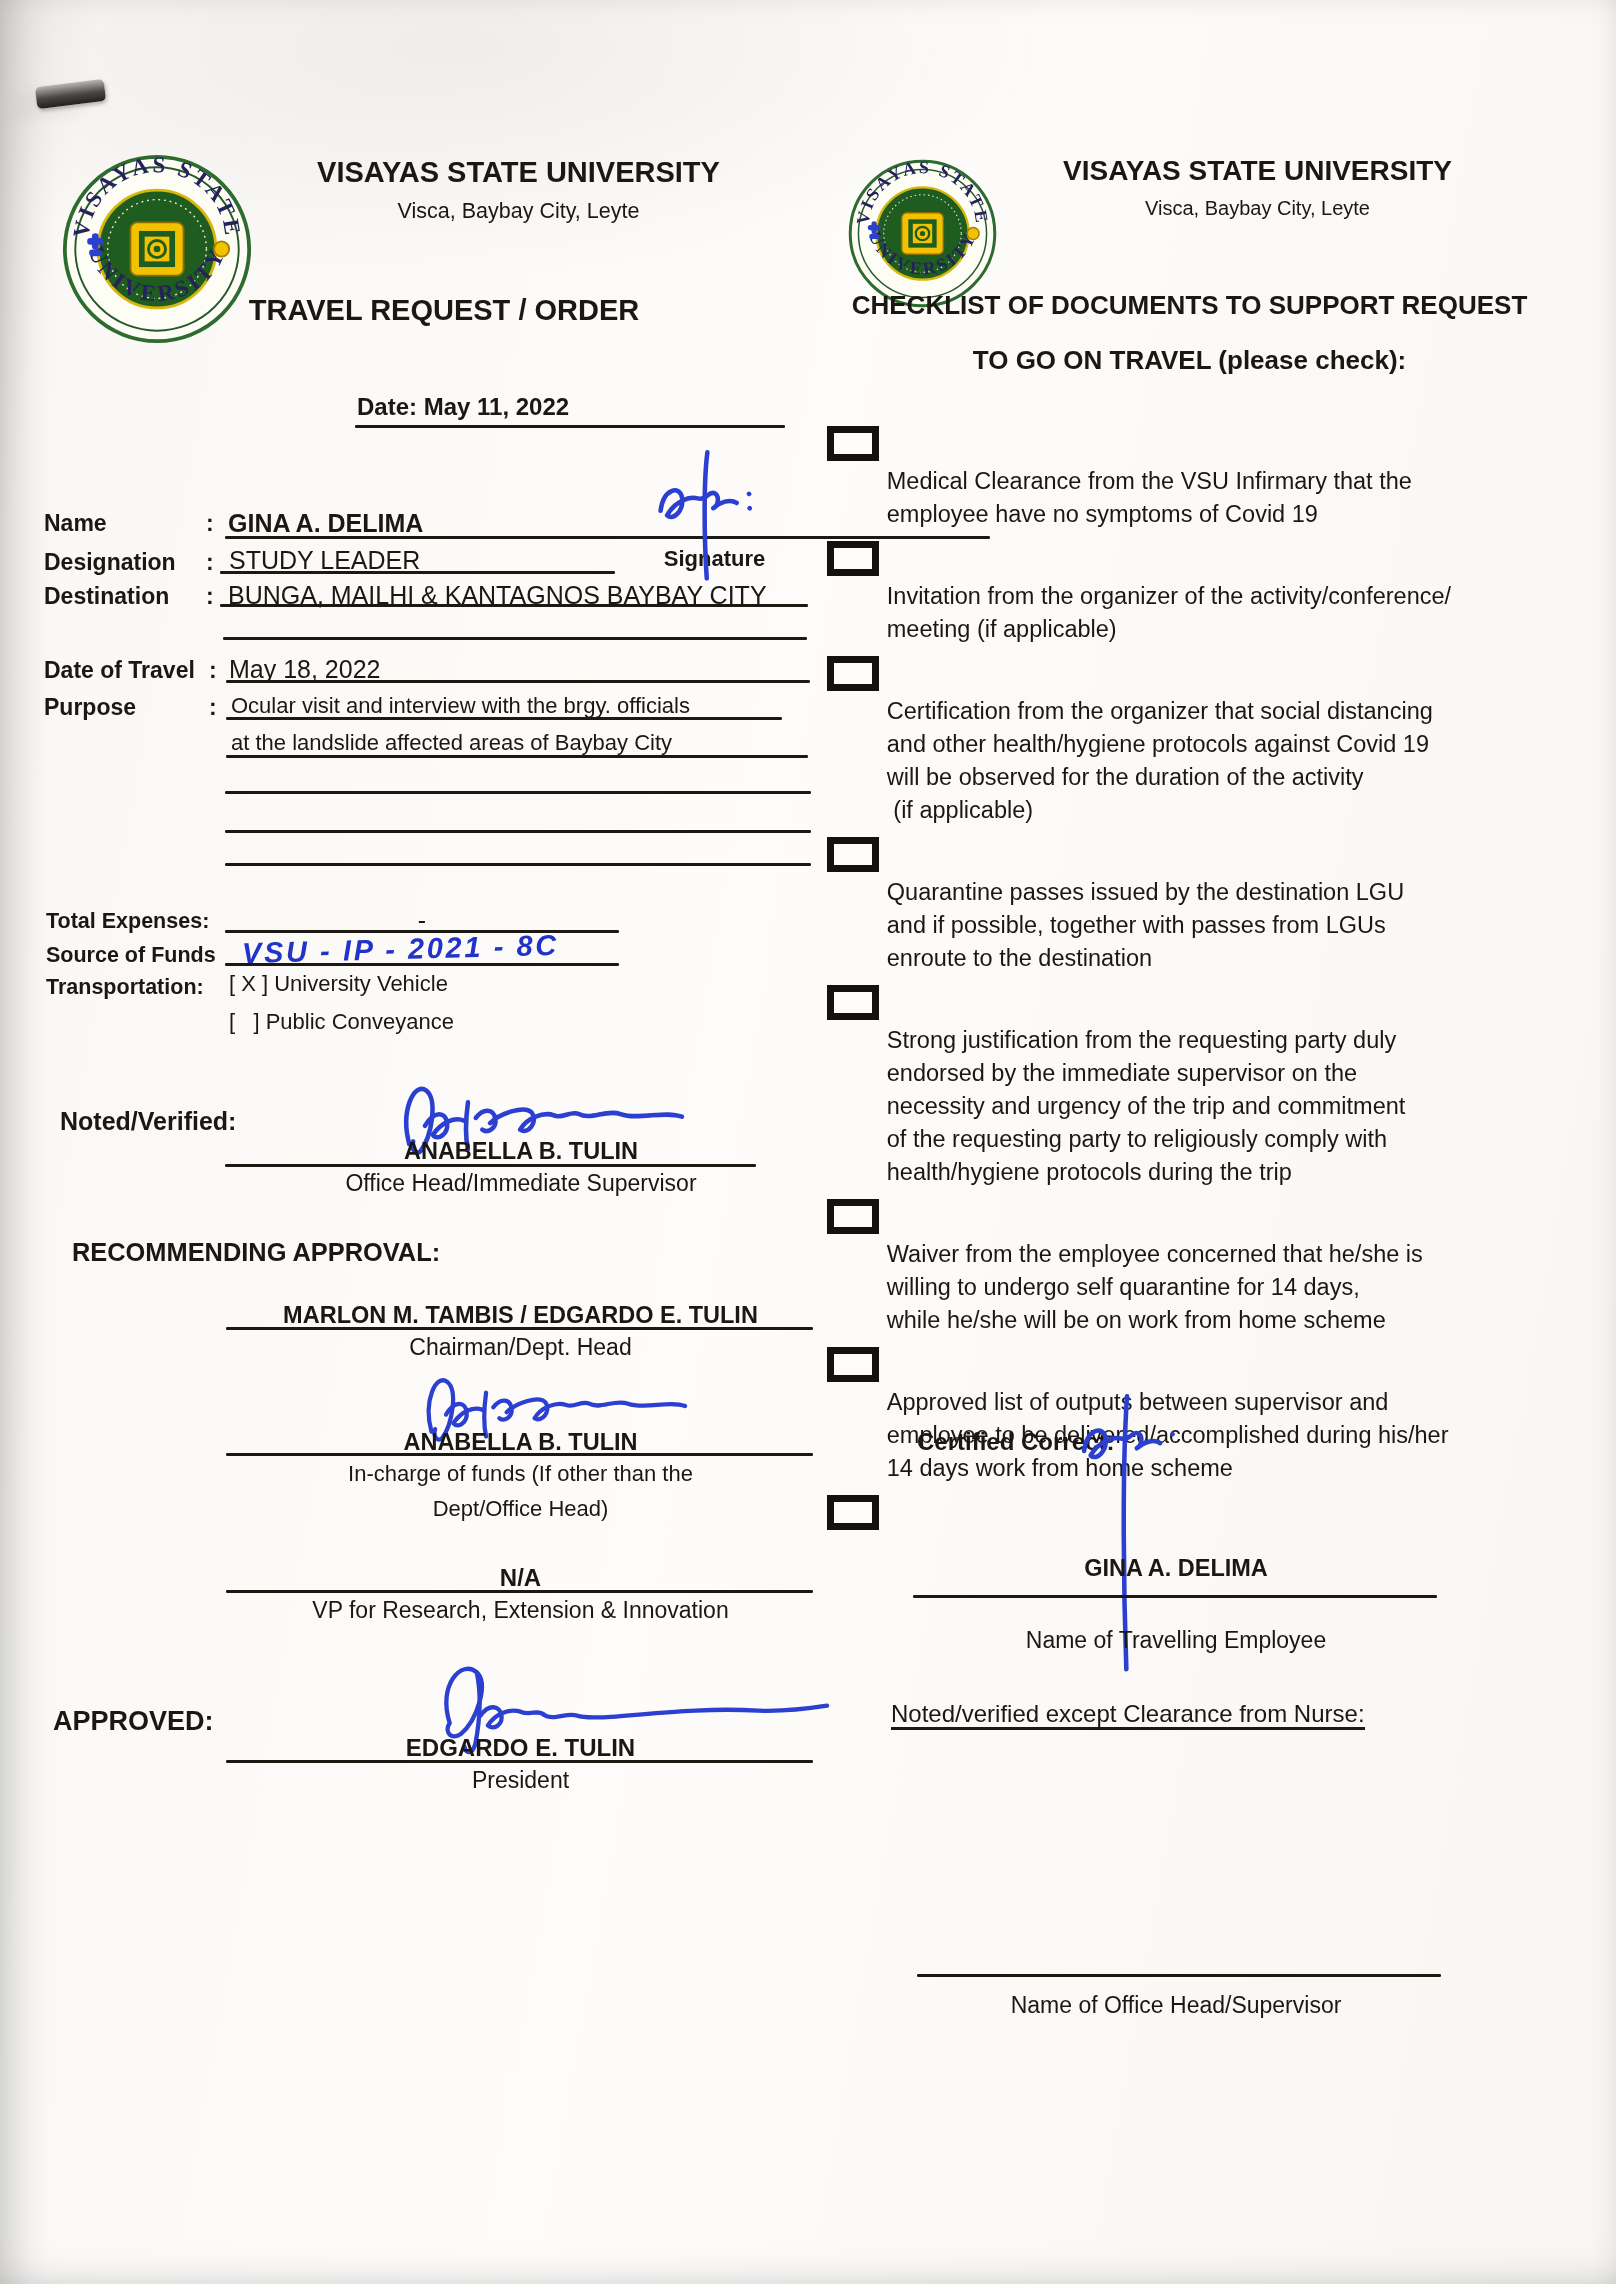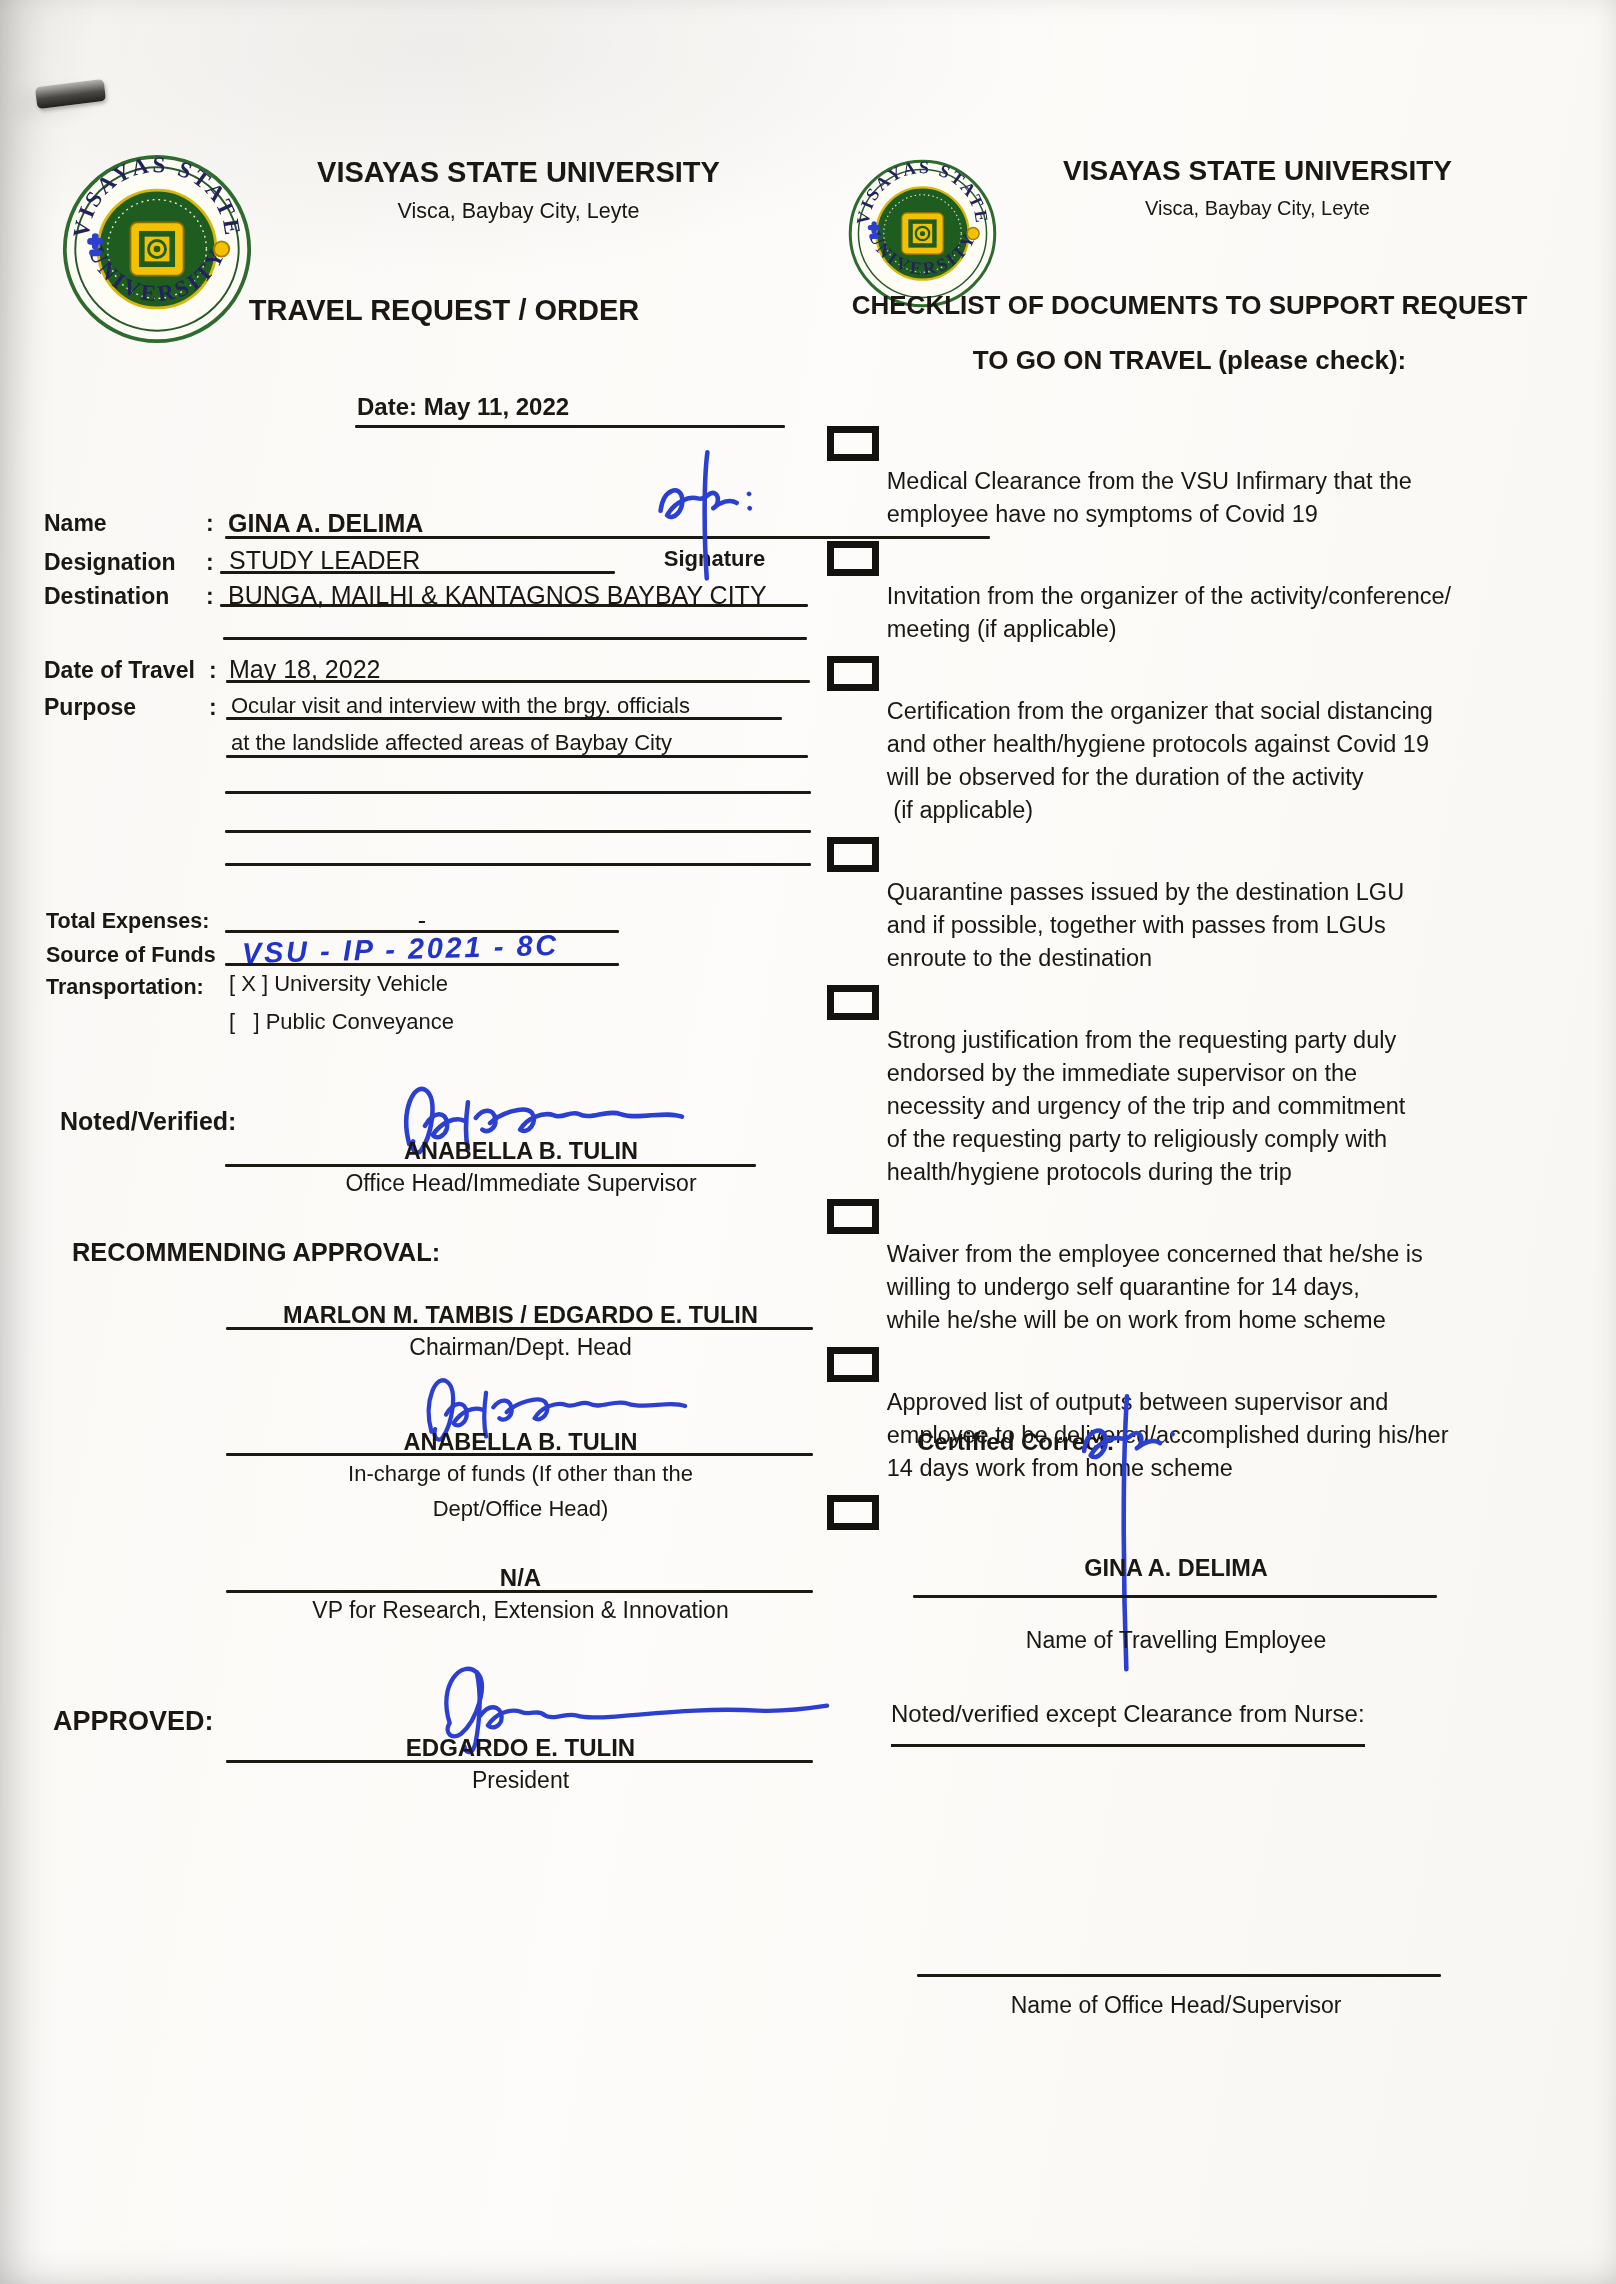--- a/index.html
+++ b/index.html
@@ -253,20 +253,20 @@
   <svg class="sig" style="left:1062px; top:1388px;" width="143" height="287" viewBox="0 0 220 440">
     <path d="M100,12 C92,130 95,320 99,432"></path>
     <path d="M34,96 C38,62 64,56 67,76 C70,95 54,112 44,103 C55,83 77,73 91,77 C105,81 107,65 117,69 C125,73 123,88 115,92 C125,83 141,77 151,84"></path>
     <path d="M170,70 l0.2,0.2"></path>
   </svg>
   <div class="t b c" style="left:912px; top:1555px; width:528px; font-size:23.5px;">GINA A. DELIMA</div>
   <div class="rule" style="left:913px; top:1595px; width:524px;"></div>
   <div class="t c" style="left:912px; top:1627px; width:528px; font-size:23px;">Name of Travelling Employee</div>
 
   <div class="t" style="left:891px; top:1700px; font-size:24px;">
-    <span style="border-bottom:3.3px solid #1c1812; padding-bottom:17px;">Noted/verified except Clearance from Nurse:</span>
+    <span style="border-bottom:3.3px solid #1c1812; padding-bottom:0;">Noted/verified except Clearance from Nurse:</span>
   </div>
 
   <div class="rule" style="left:917px; top:1974px; width:524px;"></div>
   <div class="t c" style="left:912px; top:1992px; width:528px; font-size:23px;">Name of Office Head/Supervisor</div>
 
 </div>
 
 
 </body></html>

